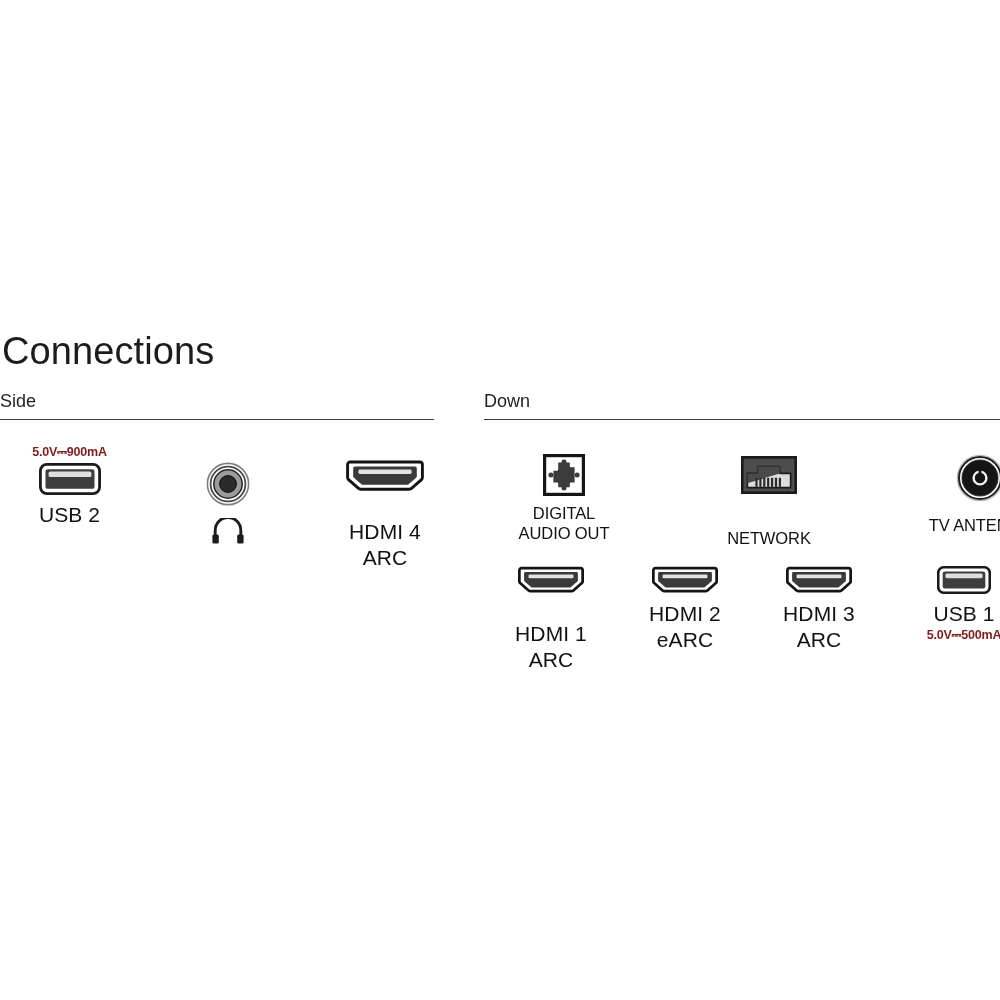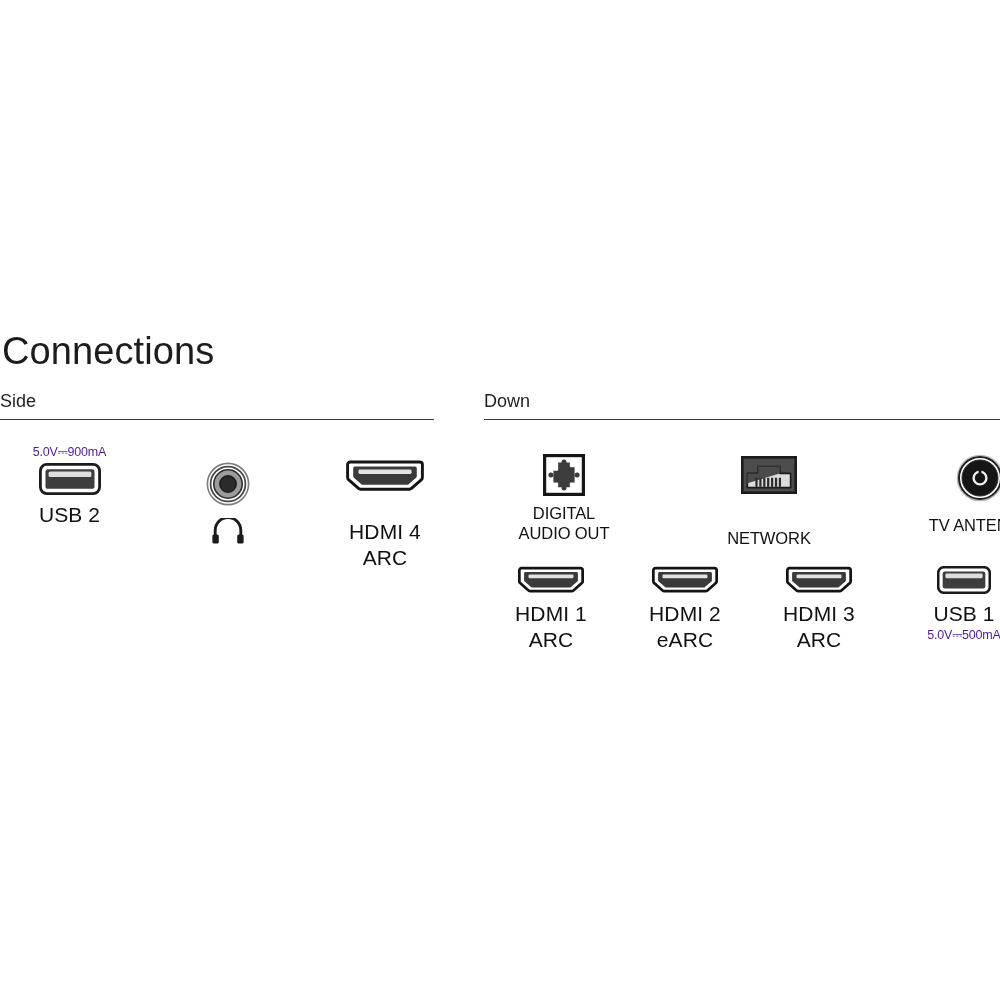--- a/index.html
+++ b/index.html
@@ -73,22 +73,22 @@
   .port {
     position: relative;
     display: flex;
     flex-direction: column;
     align-items: center;
     text-align: center;
   }
 
   .port-rating {
     font-size: 12.5px;
-    font-weight: 400;
-    color: #4c1d95;
+    font-weight: 700;
+    color: #7f1d1d;
     letter-spacing: -0.2px;
     white-space: nowrap;
     line-height: 1.05;
   }
   .port-rating.above { margin-bottom: 4px; }
   .port-rating.below { margin-top: 2px; }
 
   .icon-slot {
     display: flex;
     align-items: center;
@@ -234,21 +234,21 @@
           <rect x="22.6" y="15.6" width="2.8" height="5.4" fill="#151515"></rect>
         </svg>
       </div>
       <div class="port-label condensed" style="margin-top:13px;">TV ANTENNA</div>
     </div>
 
   </div>
 
   <div class="row row-down-bot" style="gap:44px; padding-left:22px;">
 
-    <div class="port" style="width:90px;">
+    <div class="port" style="width:90px;gap:20px;">
       <div class="icon-slot">
         <svg width="66" height="28" viewBox="0 0 78 32">
           <path d="M4.2 2 H73.8 A2.6 2.6 0 0 1 76.4 4.6 V17.6
                    A2.6 2.6 0 0 1 75.5 19.6 L65.5 28.4
                    A3.2 3.2 0 0 1 63.4 29.2 H14.6
                    A3.2 3.2 0 0 1 12.5 28.4 L2.5 19.6
                    A2.6 2.6 0 0 1 1.6 17.6 V4.6 A2.6 2.6 0 0 1 4.2 2 Z" fill="#ffffff" stroke="#141414" stroke-width="3.2" stroke-linejoin="round"></path>
           <path d="M8.8 6.6 H69.2 A1.6 1.6 0 0 1 70.8 8.2 V16.3
                    A2 2 0 0 1 70.1 17.8 L62.6 24.2
                    A2.4 2.4 0 0 1 61 24.8 H17

